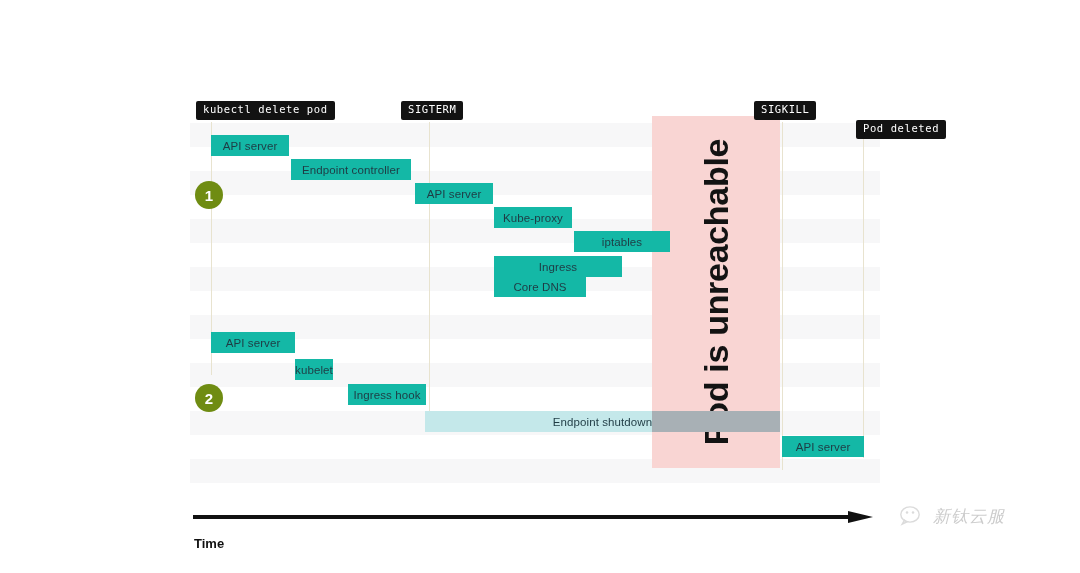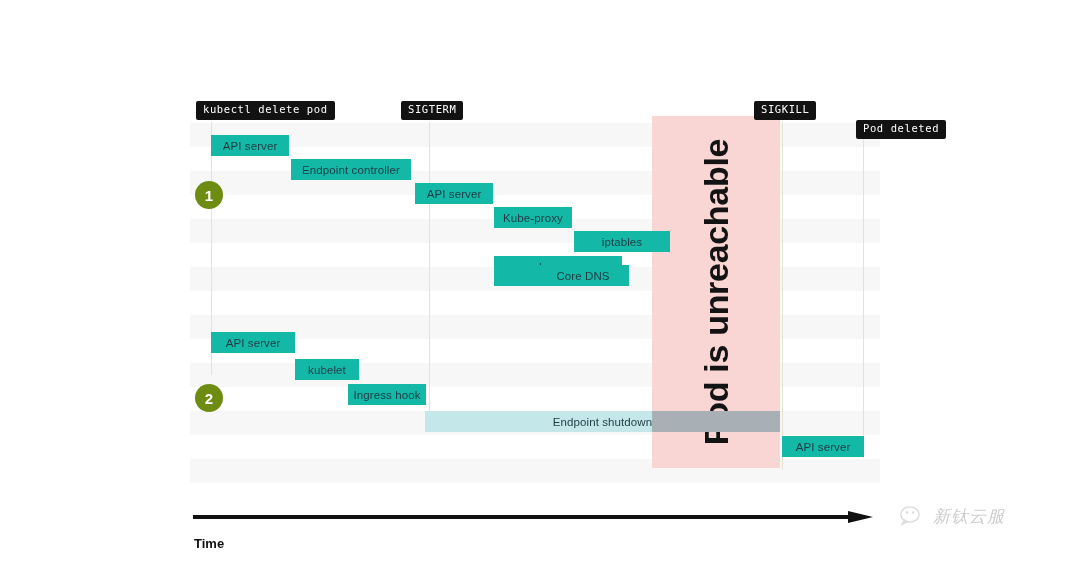--- a/index.html
+++ b/index.html
@@ -123,23 +123,23 @@
       <div class="marker" style="left: 856px; top: 101px; margin-top: 19px;">Pod deleted</div>
     </div>
 
   <div id="bars">
       <div class="bar" style="left: 211px; top: 135px; width: 78px;">API server</div>
       <div class="bar" style="left: 291px; top: 159px; width: 120px;">Endpoint controller</div>
       <div class="bar" style="left: 415px; top: 183px; width: 78px;">API server</div>
       <div class="bar" style="left: 494px; top: 207px; width: 78px;">Kube-proxy</div>
       <div class="bar" style="left: 574px; top: 231px; width: 96px;">iptables</div>
       <div class="bar" style="left: 494px; top: 256px; width: 128px; text-align: right;">Ingress</div>
-      <div class="bar" style="left: 494px; top: 265px; width: 92px; padding-left: 43px;">Core DNS</div>
+      <div class="bar" style="left: 494px; top: 276px; width: 92px;">Core DNS</div>
       <div class="bar" style="left: 211px; top: 332px; width: 84px;">API server</div>
-      <div class="bar" style="left: 295px; top: 359px; width: 64px;">kubelet</div>
+      <div class="bar" style="left: 295px; top: 359px; width: 38px;">kubelet</div>
       <div class="bar" style="left: 348px; top: 384px; width: 78px;">Ingress hook</div>
       <div class="bar wide" style="left: 425px; top: 411px; width: 355px; z-index: 4;">Endpoint shutdown</div>
       <div class="bar" style="left: 782px; top: 436px; width: 82px;">API server</div>
     </div>
 
   <div id="steps">
       <div class="step" style="left: 195px; top: 181px;">1</div>
       <div class="step" style="left: 195px; top: 384px;">2</div>
     </div>
 

